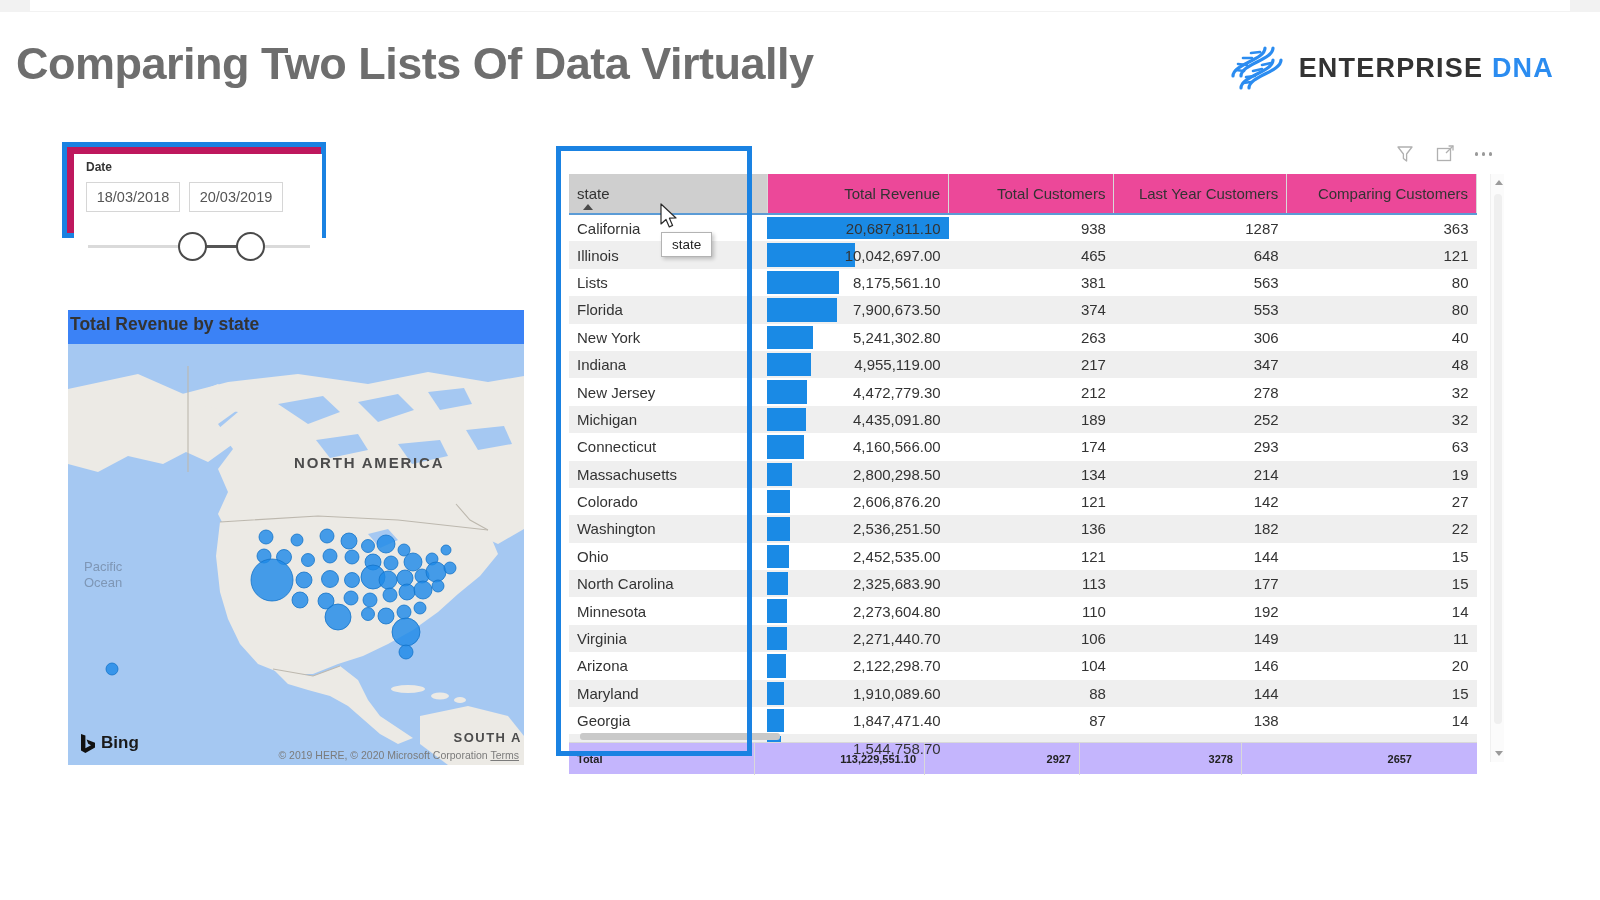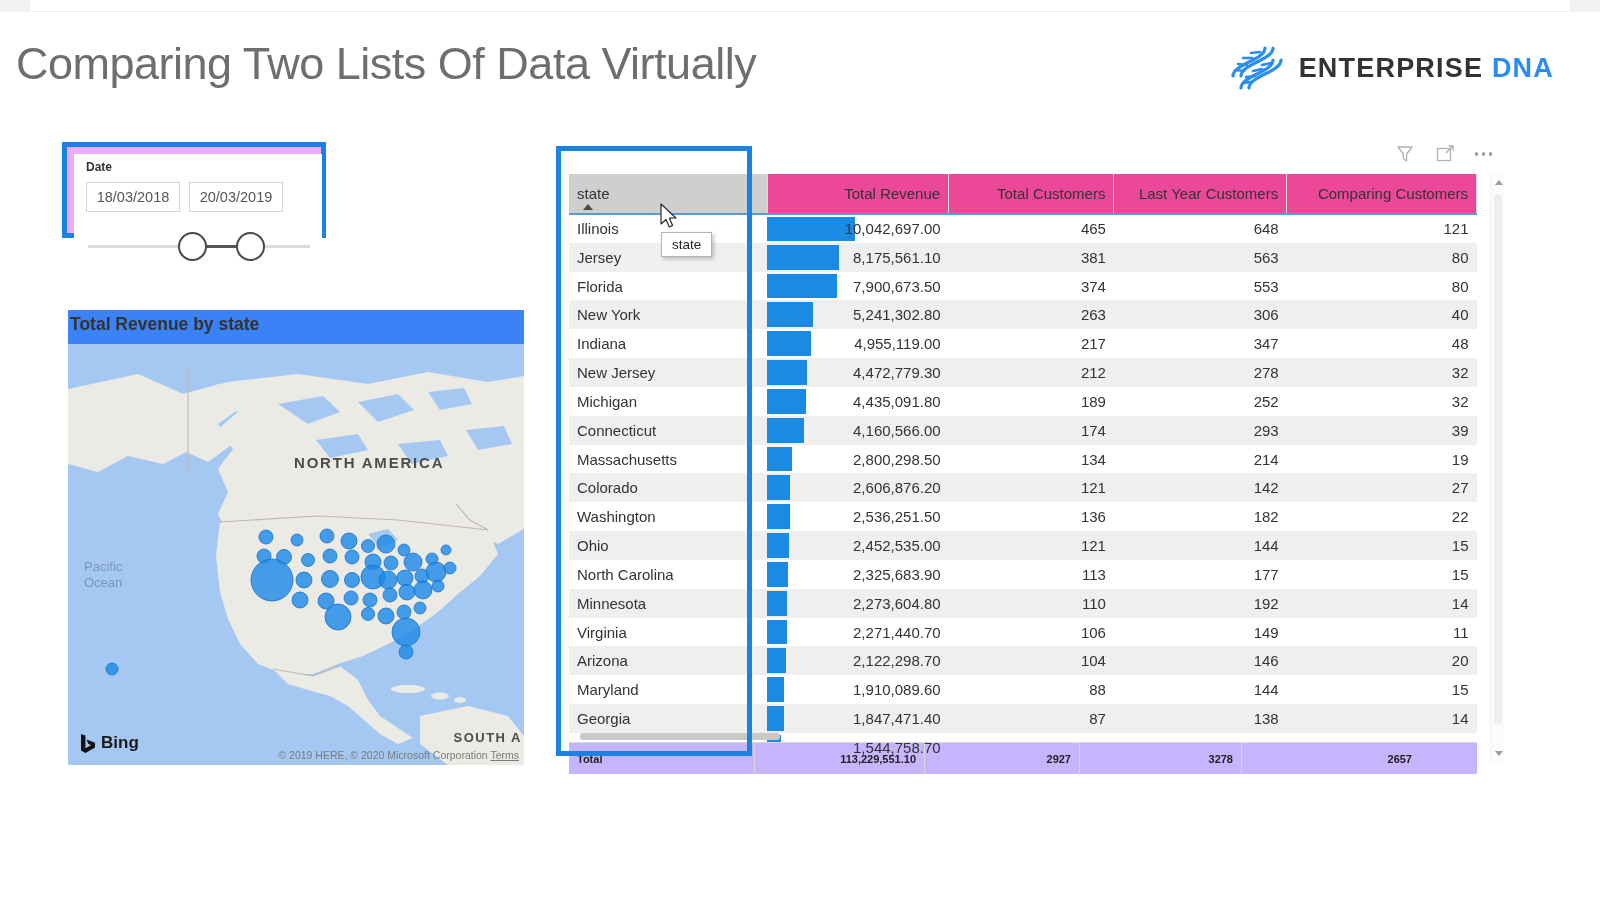--- a/index.html
+++ b/index.html
@@ -19,38 +19,38 @@
     background: #f2f2f2;
   }
   .top-strip-inner {
     position: absolute; left: 30px; top: 0; width: 1540px; height: 11px;
     background: #ffffff;
   }
 
   
   .page-title {
     position: absolute; left: 16px; top: 38px;
-    font-size: 45px; font-weight: normal; color: #6e6e6e;
+    font-size: 45px; font-weight: bold; color: #6e6e6e;
     letter-spacing: -0.5px; white-space: nowrap;
   }
   .logo-wrap {
     position: absolute; right: 46px; top: 44px;
     display: flex; align-items: center; gap: 14px;
   }
   .logo-mark { width: 56px; height: 48px; }
   .logo-text { font-size: 27px; font-weight: bold; letter-spacing: 1.2px; }
   .logo-text .ent { color: #333333; text-align: center; }
   .logo-text .dna { color: #2b8cf0; }
 
   
   .slicer-highlight {
     position: absolute; left: 62px; top: 142px;
     width: 264px; height: 96px;
     border: 5px solid #1a82e2;
-    background: #f0abfc;
+    background: #be185d;
   }
   .slicer-inner {
     position: absolute; left: 7px; top: 7px;
     width: 248px; height: 108px;
     background: #ffffff;
   }
   .slicer-label {
     position: absolute; left: 12px; top: 6px;
     font-size: 12px; font-weight: bold; color: #333;
   }
@@ -422,28 +422,35 @@
             <span class="sort-arrow"></span>
           </th>
           <th class="col-num">Total Revenue</th>
           <th class="col-num">Total Customers</th>
           <th class="col-num">Last Year Customers</th>
           <th class="col-num">Comparing Customers</th>
         </tr>
       </thead>
       <tbody>
           <tr>
+            <td class="c-state">California</td>
+            <td class="c-rev"><span class="bar" style="width: 100%;"></span><span class="bar-val">20,687,811.10</span></td>
+            <td class="c-num">938</td>
+            <td class="c-num">1287</td>
+            <td class="c-num">363</td>
+          </tr>
+          <tr>
             <td class="c-state">Illinois</td>
             <td class="c-rev"><span class="bar" style="width: 48.544%;"></span><span class="bar-val">10,042,697.00</span></td>
             <td class="c-num">465</td>
             <td class="c-num">648</td>
             <td class="c-num">121</td>
           </tr>
           <tr>
-            <td class="c-state">Jersey</td>
+            <td class="c-state">Lists</td>
             <td class="c-rev"><span class="bar" style="width: 39.5187%;"></span><span class="bar-val">8,175,561.10</span></td>
             <td class="c-num">381</td>
             <td class="c-num">563</td>
             <td class="c-num">80</td>
           </tr>
           <tr>
             <td class="c-state">Florida</td>
             <td class="c-rev"><span class="bar" style="width: 38.19%;"></span><span class="bar-val">7,900,673.50</span></td>
             <td class="c-num">374</td>
             <td class="c-num">553</td>
@@ -475,21 +482,21 @@
             <td class="c-rev"><span class="bar" style="width: 21.4382%;"></span><span class="bar-val">4,435,091.80</span></td>
             <td class="c-num">189</td>
             <td class="c-num">252</td>
             <td class="c-num">32</td>
           </tr>
           <tr>
             <td class="c-state">Connecticut</td>
             <td class="c-rev"><span class="bar" style="width: 20.1112%;"></span><span class="bar-val">4,160,566.00</span></td>
             <td class="c-num">174</td>
             <td class="c-num">293</td>
-            <td class="c-num">39</td>
+            <td class="c-num">63</td>
           </tr>
           <tr>
             <td class="c-state">Massachusetts</td>
             <td class="c-rev"><span class="bar" style="width: 13.536%;"></span><span class="bar-val">2,800,298.50</span></td>
             <td class="c-num">134</td>
             <td class="c-num">214</td>
             <td class="c-num">19</td>
           </tr>
           <tr>
             <td class="c-state">Colorado</td>

